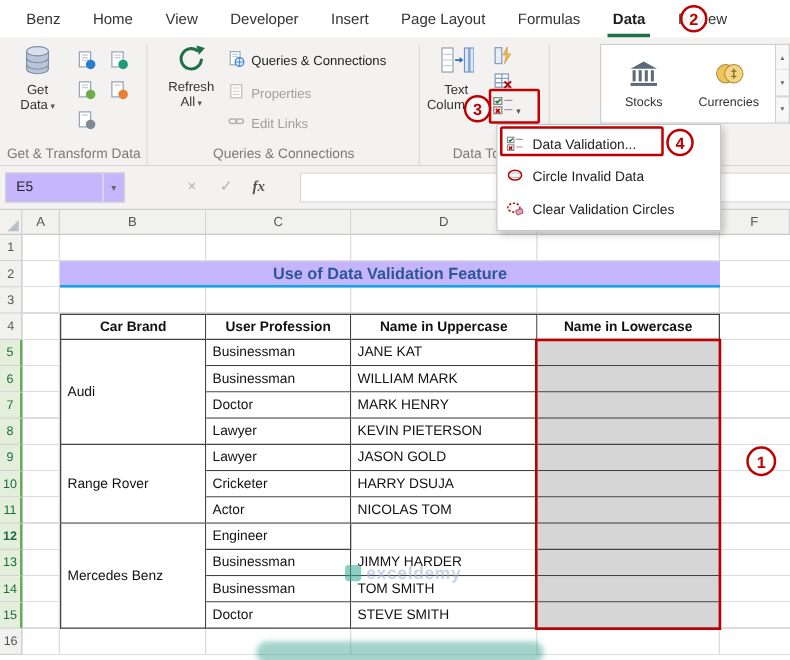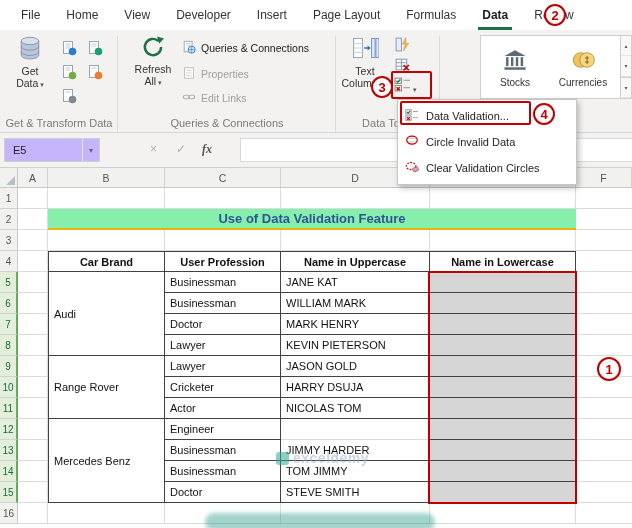--- a/index.html
+++ b/index.html
@@ -57,22 +57,22 @@
   .ch { background:#f1f1f0; border-right:1px solid #d2d2d2; border-bottom:1px solid #c9c9c9; font-size:10.5px; color:#555; display:flex; align-items:center; justify-content:center; z-index:2; position:relative; }
   .rh { background:#f1f1f0; border-right:1px solid #c9c9c9; border-bottom:1px solid #d2d2d2; font-size:10px; color:#555; display:flex; align-items:center; justify-content:center; z-index:2; position:relative; grid-column:1; }
   .rh.sel { background:#e3efdb; color:#1c6b3c; border-right:2px solid #6aa85c; }
 
   .tc { position:relative; z-index:1; background:#fff; border-right:1px solid #424242; border-bottom:1px solid #424242;
         font-size:11px; color:#111; display:flex; align-items:center; padding-left:5px; }
   .tc.top { border-top:1px solid #424242; }
   .tc.left { border-left:1px solid #424242; }
   .tc.hdr { font-weight:bold; justify-content:center; padding-left:0; }
   .tc.gray { background:#d6d6d6; }
-  .title-cell { grid-row:3; grid-column:3/7; position:relative; z-index:1; background:#86efac; display:flex; align-items:center; justify-content:center;
-                color:#2F5597; font-weight:bold; font-size:13px; border-bottom:2px solid #eab308; }
+  .title-cell { grid-row:3; grid-column:3/7; position:relative; z-index:1; background:#c4b5fd; display:flex; align-items:center; justify-content:center;
+                color:#2F5597; font-weight:bold; font-size:13px; border-bottom:2px solid #0ea5e9; }
 
   
   .menu { position:absolute; left:397px; top:99px; width:180px; height:86px; background:#fff; border:1px solid #c6c6c6;
           box-shadow:2px 3px 6px rgba(0,0,0,0.25); z-index:40; padding-top:3px; }
   .mitem { height:26px; display:flex; align-items:center; gap:7px; padding:0 8px 0 7px; font-size:11px; color:#222; cursor:default; }
 
   
   .step { position:absolute; width:22px; height:22px; border-radius:50%; border:2.5px solid #C00000; background:rgba(255,255,255,0.9);
           color:#C00000; font-weight:bold; font-size:13px; display:flex; align-items:center; justify-content:center; z-index:60; }
   .redbox { position:absolute; border:2px solid #C00000; border-radius:2px; z-index:55; pointer-events:none; }
@@ -81,21 +81,21 @@
   
   .wmark { position:absolute; left:276px; top:450px; z-index:4; display:flex; align-items:center; gap:4px; opacity:0.55; }
   .wmark .logo { width:13px; height:13px; border-radius:3px; background:#2fa893; }
   .wmark .wtext { font-size:14px; color:#9db3cf; font-weight:bold; letter-spacing:0.5px; }
   .wfoot { position:absolute; left:205px; top:513px; width:230px; height:18px; border-radius:9px; background:rgba(26,148,128,0.4); filter:blur(2px); z-index:4; }
 </style>
 </head>
 <body>
 
 <div class="tabbar">
-  <div class="tab">File</div>
+  <div class="tab">Benz</div>
   <div class="tab">Home</div>
   <div class="tab">View</div>
   <div class="tab">Developer</div>
   <div class="tab">Insert</div>
   <div class="tab">Page Layout</div>
   <div class="tab">Formulas</div>
   <div class="tab active">Data</div>
   <div class="tab">Review</div>
 </div>
 
@@ -311,21 +311,21 @@
   <div class="rh" style="grid-row:3;">2</div>
   <div class="rh" style="grid-row:4;">3</div>
   <div class="rh" style="grid-row:5;">4</div>
   <div class="rh sel" style="grid-row:6;">5</div>
   <div class="rh sel" style="grid-row:7;">6</div>
   <div class="rh sel" style="grid-row:8;">7</div>
   <div class="rh sel" style="grid-row:9;">8</div>
   <div class="rh sel" style="grid-row:10;">9</div>
   <div class="rh sel" style="grid-row:11;">10</div>
   <div class="rh sel" style="grid-row:12;">11</div>
-  <div class="rh sel" style="grid-row:13;">12</div>
+  <div class="rh sel" style="grid-row:13;font-weight:bold;">12</div>
   <div class="rh sel" style="grid-row:14;">13</div>
   <div class="rh sel" style="grid-row:15;">14</div>
   <div class="rh sel" style="grid-row:16;">15</div>
   <div class="rh" style="grid-row:17;">16</div>
 
   <div class="title-cell">Use of Data Validation Feature</div>
 
   <div class="tc hdr top left" style="grid-row:5; grid-column:3;">Car Brand</div>
   <div class="tc hdr top" style="grid-row:5; grid-column:4;">User Profession</div>
   <div class="tc hdr top" style="grid-row:5; grid-column:5;">Name in Uppercase</div>
@@ -348,21 +348,21 @@
   <div class="tc" style="grid-row:16; grid-column:4;">Doctor</div>
 
   <div class="tc" style="grid-row:6; grid-column:5;">JANE KAT</div>
   <div class="tc" style="grid-row:7; grid-column:5;">WILLIAM MARK</div>
   <div class="tc" style="grid-row:8; grid-column:5;">MARK HENRY</div>
   <div class="tc" style="grid-row:9; grid-column:5;text-align:center;">KEVIN PIETERSON</div>
   <div class="tc" style="grid-row:10; grid-column:5;">JASON GOLD</div>
   <div class="tc" style="grid-row:11; grid-column:5;">HARRY DSUJA</div>
   <div class="tc" style="grid-row:12; grid-column:5;">NICOLAS TOM</div>
   <div class="tc" style="grid-row:14; grid-column:5;">JIMMY HARDER</div>
-  <div class="tc" style="grid-row:15; grid-column:5;">TOM JIMMY</div>
+  <div class="tc" style="grid-row:15; grid-column:5;">TOM SMITH</div>
   <div class="tc" style="grid-row:16; grid-column:5;">STEVE SMITH</div>
 
   <div class="tc gray" style="grid-row:6; grid-column:6;"></div>
   <div class="tc gray" style="grid-row:7; grid-column:6;"></div>
   <div class="tc gray" style="grid-row:8; grid-column:6;"></div>
   <div class="tc gray" style="grid-row:9; grid-column:6;"></div>
   <div class="tc gray" style="grid-row:10; grid-column:6;"></div>
   <div class="tc gray" style="grid-row:11; grid-column:6;"></div>
   <div class="tc gray" style="grid-row:12; grid-column:6;"></div>
   <div class="tc gray" style="grid-row:13; grid-column:6;"></div>

